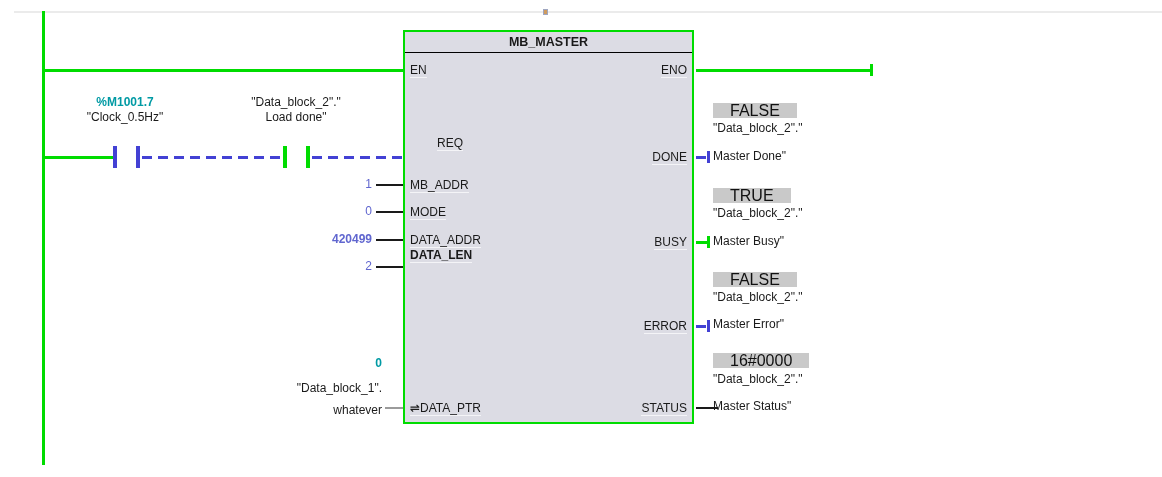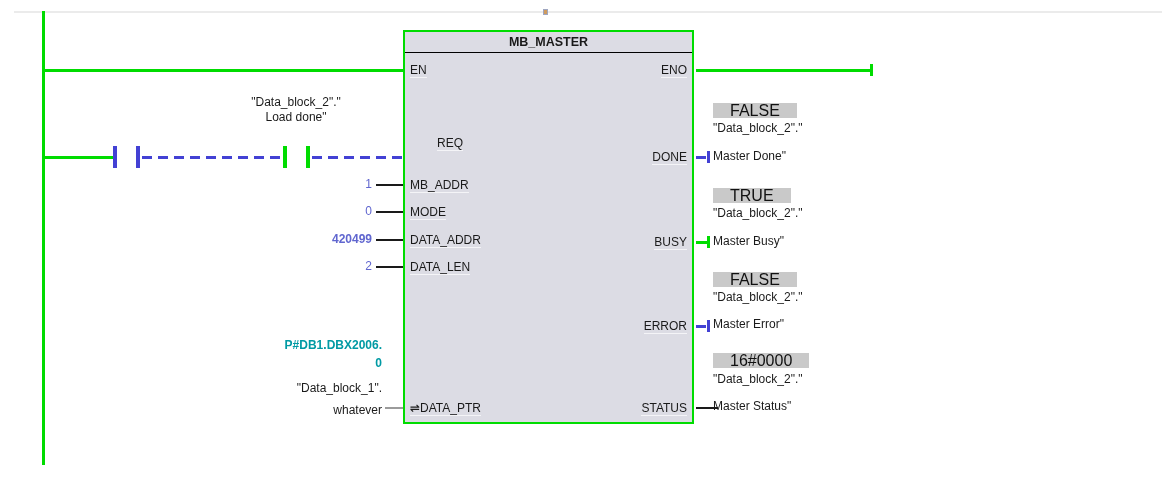--- a/index.html
+++ b/index.html
@@ -63,49 +63,52 @@
   <div class="wire-green" style="left:45px;top:69px;width:358px;"></div>
 
   <div class="wire-green" style="left:45px;top:156px;width:68px;"></div>
   <div class="vbar blue" style="left:113px;top:146px;"></div>
   <div class="vbar blue" style="left:136px;top:146px;"></div>
   <div class="wire-dash" style="left:142px;top:156px;width:141px;"></div>
   <div class="vbar green" style="left:283px;top:146px;"></div>
   <div class="vbar green" style="left:306px;top:146px;"></div>
   <div class="wire-dash" style="left:312px;top:156px;width:91px;"></div>
 
+  <div class="contact-label" style="left:50px;top:95px;">
+    <div class="teal">%M1001.7</div>
+    <div class="l2">"Clock_0.5Hz"</div>
+  </div>
   <div class="contact-label" style="left:221px;top:95px;">
     <div class="l2">"Data_block_2"."</div>
     <div class="l2">Load done"</div>
   </div>
 
   <div class="val" style="left:252px;top:177px;">1</div>
   <div class="wire-black" style="left:376px;top:184px;width:27px;"></div>
   <div class="val" style="left:252px;top:204px;">0</div>
   <div class="wire-black" style="left:376px;top:211px;width:27px;"></div>
   <div class="val" style="left:252px;top:232px;font-weight:bold;">420499</div>
   <div class="wire-black" style="left:376px;top:239px;width:27px;"></div>
   <div class="val" style="left:252px;top:259px;">2</div>
   <div class="wire-black" style="left:376px;top:266px;width:27px;"></div>
 
-  <div class="ptr-line teal" style="left:230px;top:338px;">P#DB1.DBX2006.</div>
   <div class="ptr-line teal" style="left:230px;top:356px;">0</div>
   <div class="ptr-line" style="left:230px;top:381px;">"Data_block_1".</div>
   <div class="ptr-line" style="left:230px;top:403px;">whatever</div>
   <div class="wire-gray" style="left:385px;top:407px;width:18px;"></div>
 
   <div class="block">
     <div class="block-title">MB_MASTER</div>
     <div class="pin left" style="top:31px;"><span>EN</span></div>
     <div class="pin right" style="top:31px;"><span>ENO</span></div>
     <div class="pin left" style="top:104px;margin-left:27px;"><span>REQ</span></div>
     <div class="pin left" style="top:146px;"><span>MB_ADDR</span></div>
     <div class="pin left" style="top:173px;"><span>MODE</span></div>
     <div class="pin left" style="top:201px;"><span>DATA_ADDR</span></div>
-    <div class="pin left" style="top:228px;"><span>DATA_LEN</span></div>
+    <div class="pin left" style="top:216px;font-weight:bold;"><span>DATA_LEN</span></div>
     <div class="pin left" style="top:369px;"><span><b class="inout-sym">⇌</b><i style="font-style:normal">DATA_PTR</i></span></div>
     <div class="pin right" style="top:118px;"><span>DONE</span></div>
     <div class="pin right" style="top:203px;"><span>BUSY</span></div>
     <div class="pin right" style="top:287px;"><span>ERROR</span></div>
     <div class="pin right" style="top:369px;"><span>STATUS</span></div>
   </div>
 
   <div class="wire-green" style="left:696px;top:69px;width:176px;"></div>
   <div class="tick green" style="left:870px;top:64px;"></div>
 

